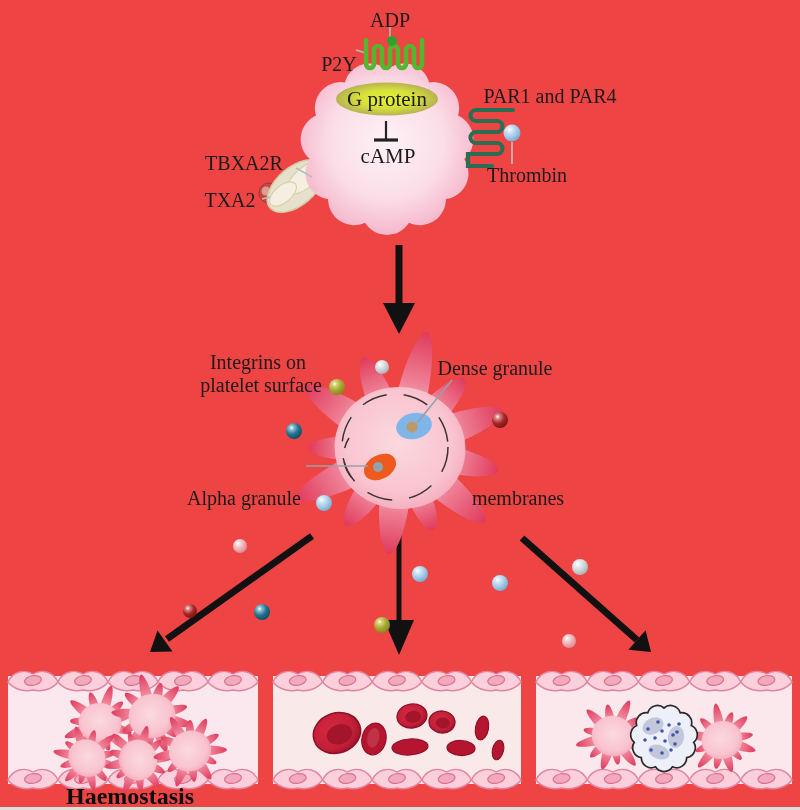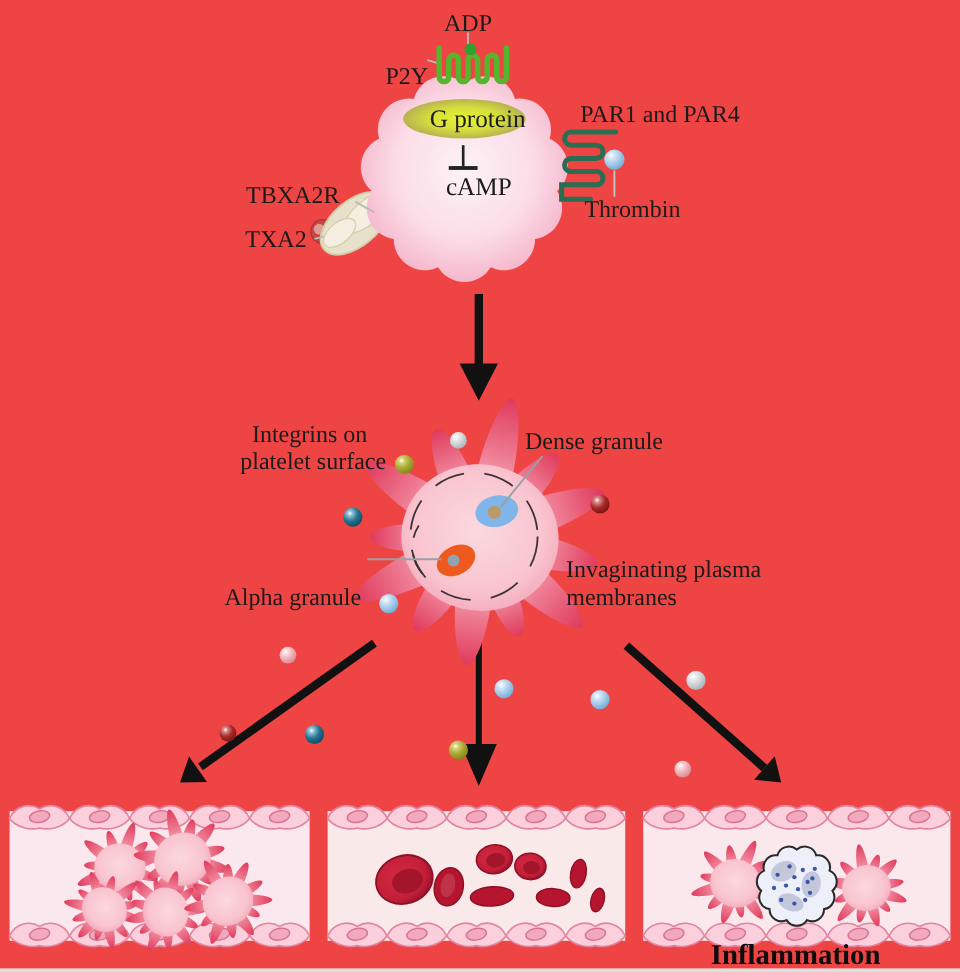--- a/index.html
+++ b/index.html
@@ -7,21 +7,21 @@
     position:relative; width:800px; height:810px;
     background:#ef4444; overflow:hidden;
     font-family:"Liberation Serif", serif;
   }
   #stage svg { position:absolute; left:0; top:0; }
   .lbl {
     position:absolute; transform:translate(-50%,-50%);
     font-family:"Liberation Serif", serif;
     font-size:20px; color:#1b1b1b; white-space:nowrap; line-height:1;
   }
-  .lbl.big { font-size:21px;margin-left:11px; }
+  .lbl.big { font-size:21px; }
   .lbl.bold { font-weight:bold; font-size:24px; color:#0d0d0d; }
 </style>
 </head>
 <body>
 
 <div id="stage">
 
 <svg width="800" height="810" viewBox="0 0 800 810">
   <defs>
     <radialGradient id="cellGrad" cx="50%" cy="46%" r="60%">
@@ -501,18 +501,17 @@
 <div class="lbl big" style="left:388px; top:156px;">cAMP</div>
 <div class="lbl" style="left:538px; top:96px;margin-left:12px;">PAR1 and PAR4</div>
 <div class="lbl" style="left:527px; top:175px;text-align:center;">Thrombin</div>
 <div class="lbl" style="left:244px; top:163px;">TBXA2R</div>
 <div class="lbl" style="left:230px; top:200px;">TXA2</div>
 
 <div class="lbl" style="left:258px; top:362px;">Integrins on</div>
 <div class="lbl" style="left:261px; top:385px;">platelet surface</div>
 <div class="lbl" style="left:495px; top:368px;">Dense granule</div>
 <div class="lbl" style="left:244px; top:466px;margin-top:32px;">Alpha granule</div>
-<div class="lbl" style="left:553px; top:475px;">Invaginating plasma</div>
 <div class="lbl" style="left:518px; top:498px;">membranes</div>
 
-<div class="lbl bold" style="left:663px; top:796px;">Inflammation</div>
+<div class="lbl bold" style="left:130px; top:796px;">Haemostasis</div>
 
 </div>
 
 </body></html>

